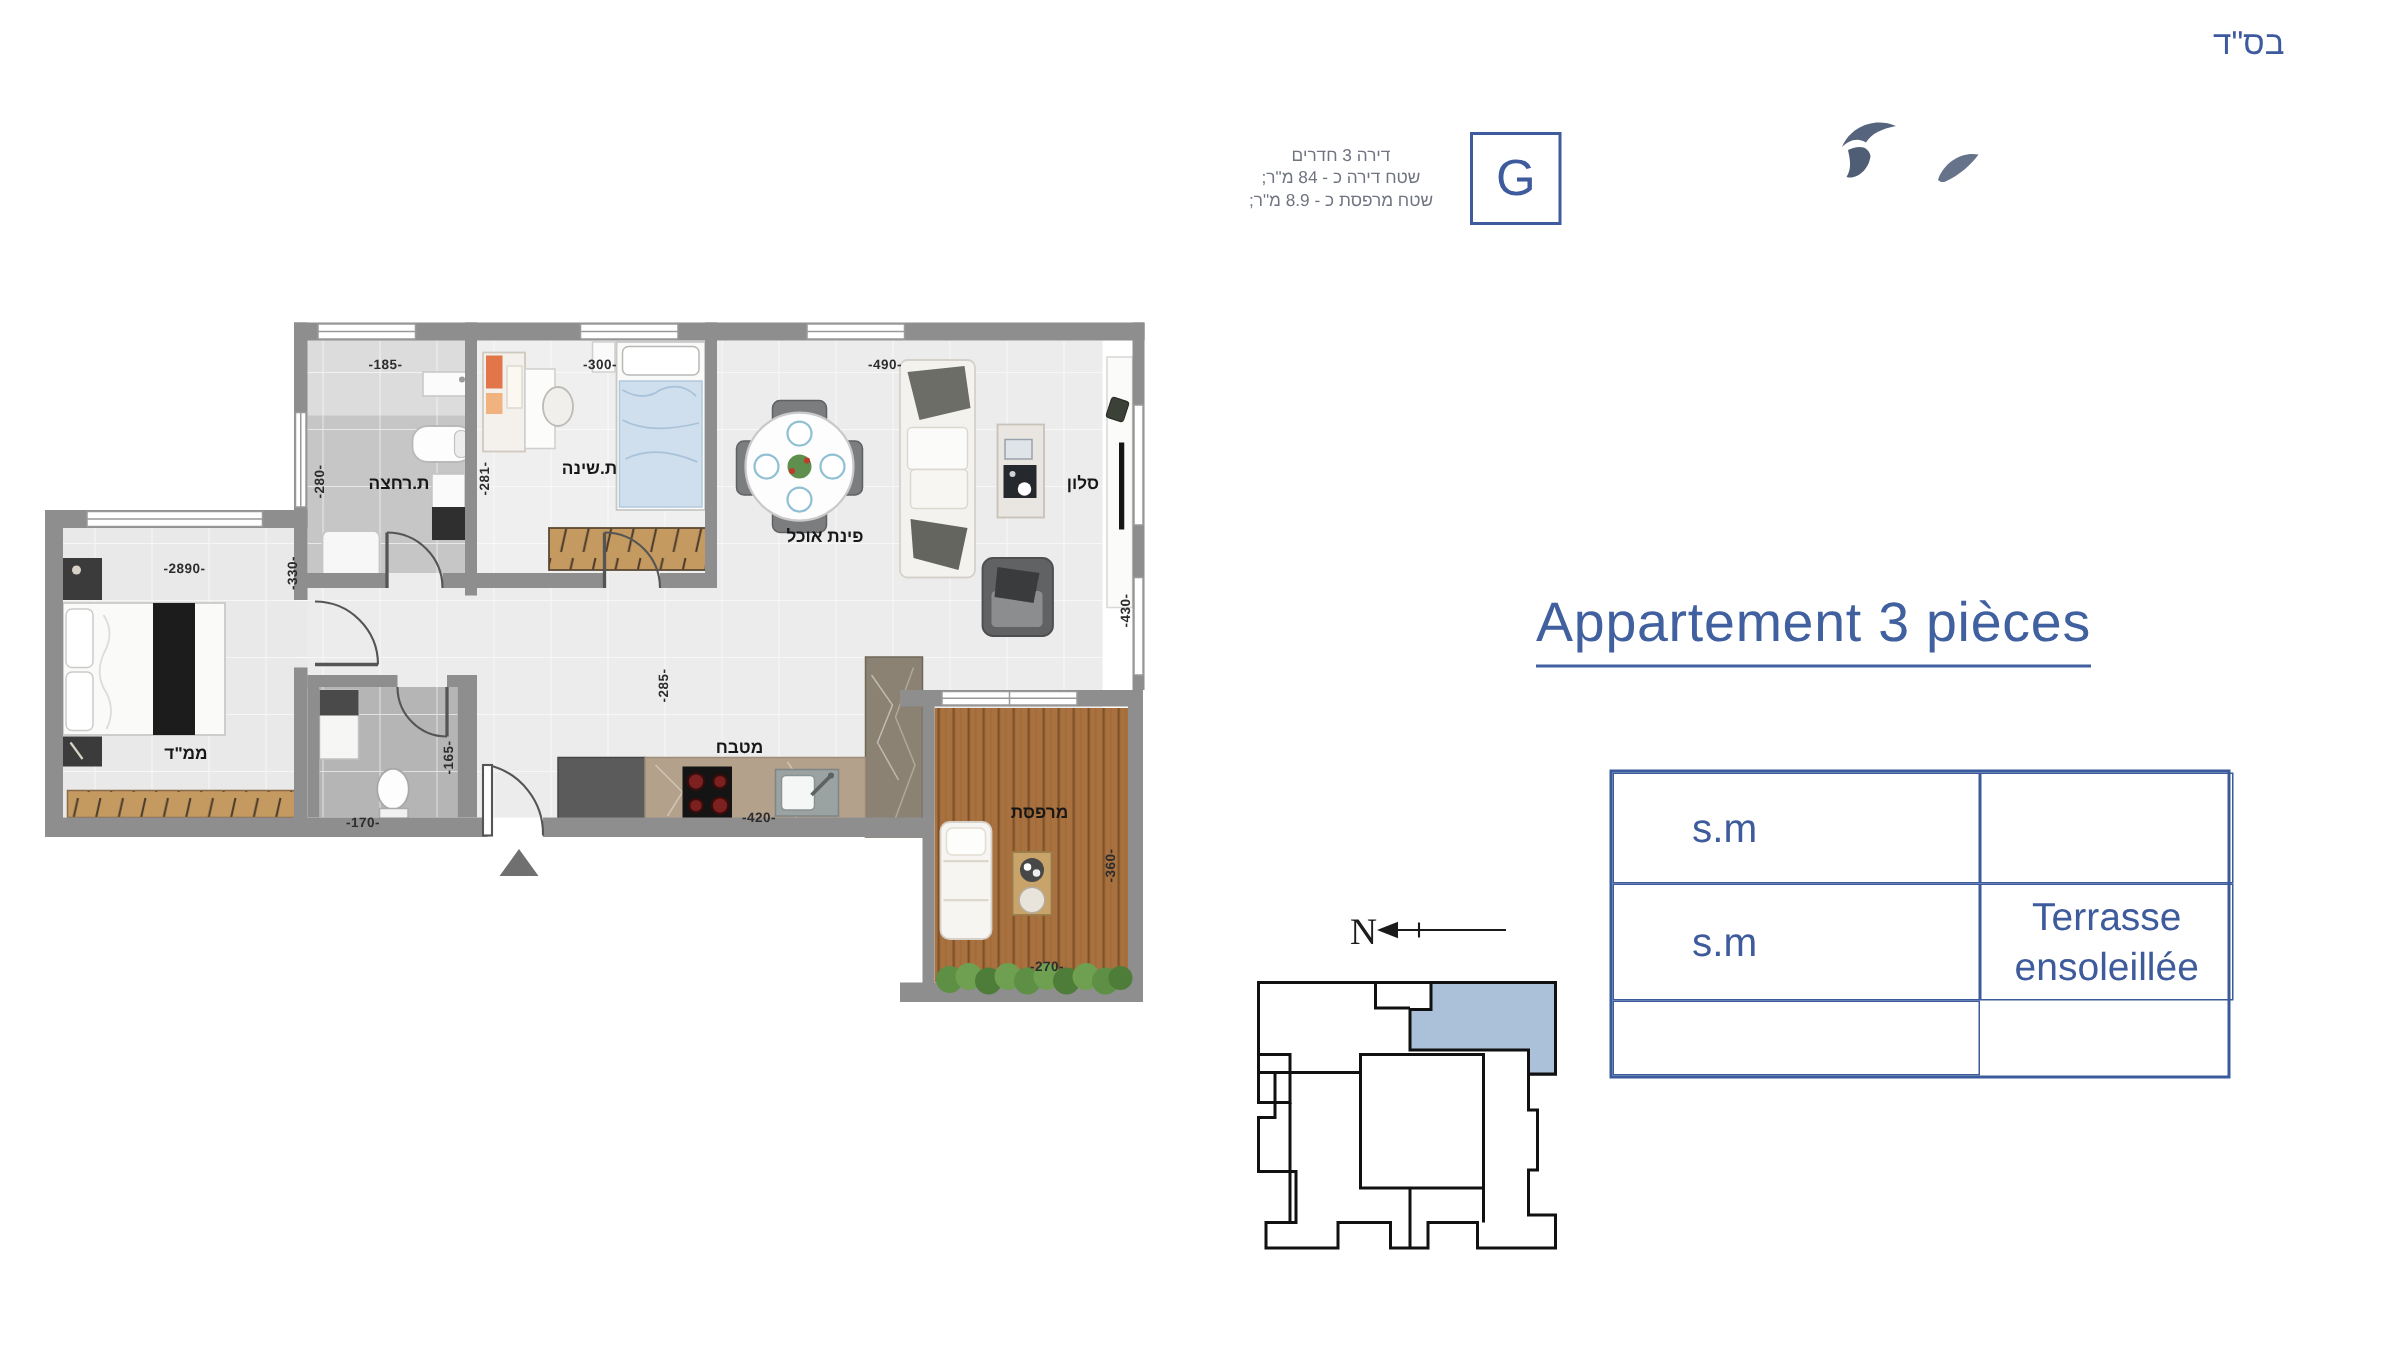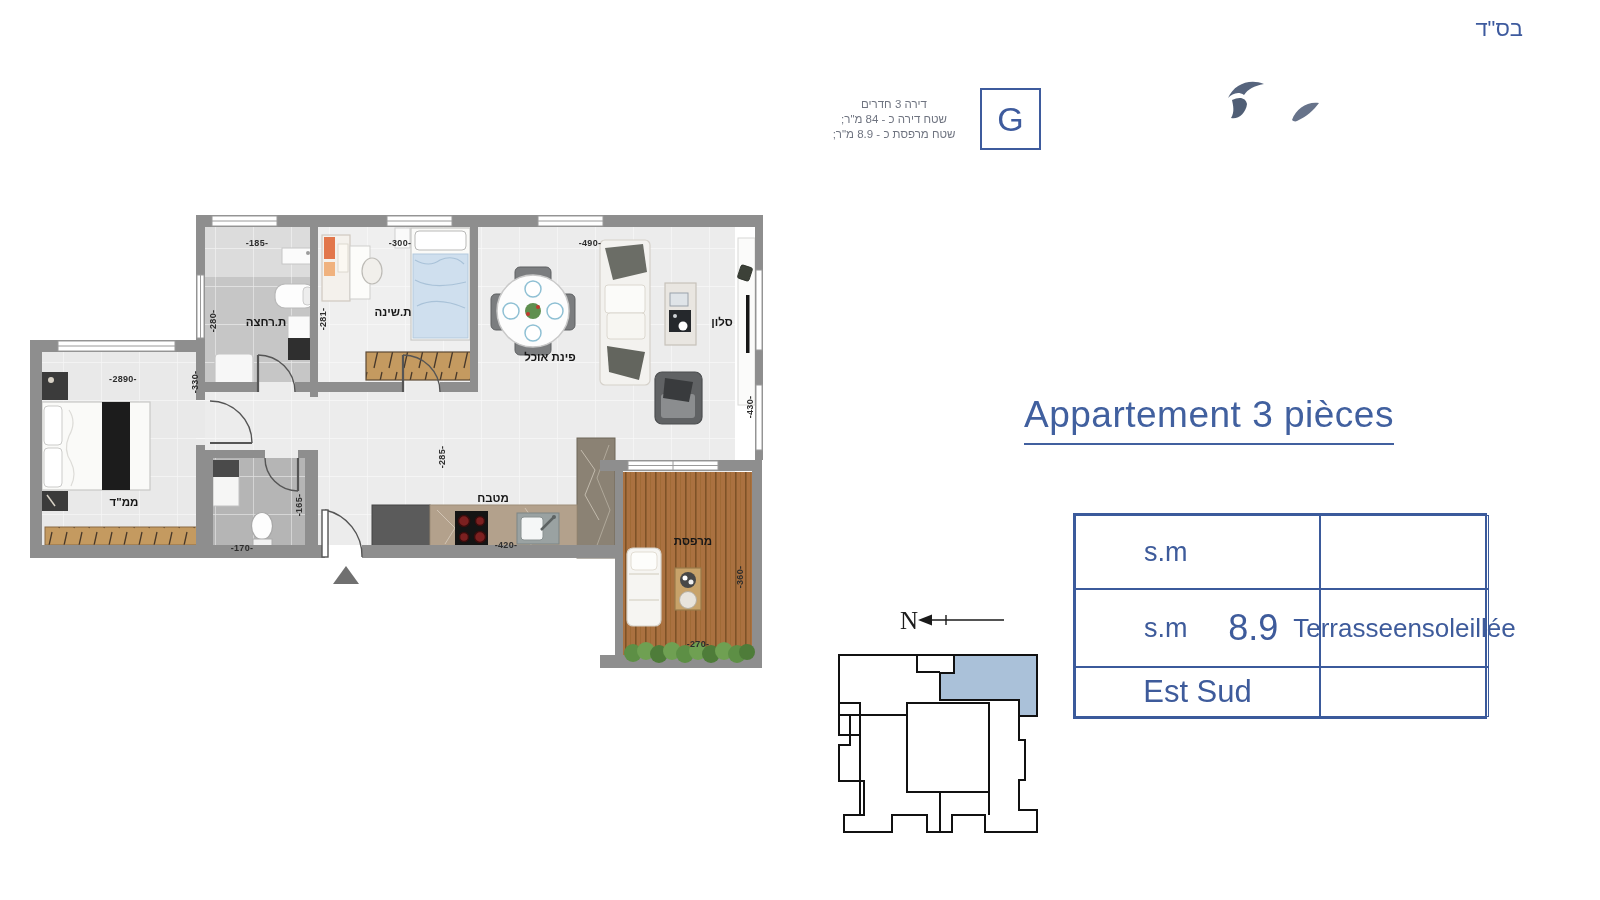--- a/index.html
+++ b/index.html
@@ -20,23 +20,23 @@
   
   .apt-title{top:394px;left:1024px;font-size:37px;letter-spacing:.5px;color:#41609f;
              border-bottom:2.5px solid #41609f;padding-bottom:7px;font-weight:400;}
 
   
   .spec-table{top:513px;left:1073px;width:414px;border:2.5px solid #3b5a9b;
               display:grid;grid-template-columns:245px 169px;grid-template-rows:74px 78px 50px;
               color:#3e5b9b;box-sizing:border-box;}
   .spec-table .cell{border:1.25px solid #3b5a9b;display:flex;align-items:center;justify-content:center;}
   .cell.lbl-val{justify-content:flex-start;}
-  .cell.lbl-val .sm{font-size:27px;margin-left:68px;}
+  .cell.lbl-val .sm{font-size:27px;margin-left:52px;}
   .cell.lbl-val .val{flex:1;text-align:center;font-size:36px;}
-  .cell.note{flex-direction:row;font-size:26px;line-height:33px;}
+  .cell.note{flex-direction:column;font-size:26px;line-height:33px;}
   .cell.center-lbl{font-size:31px;}
 
   svg text{font-family:"Liberation Sans","DejaVu Sans",sans-serif;}
   .dim{font-size:9px;font-weight:bold;fill:#2d2d2d;letter-spacing:.3px;}
   .room-lbl{font-size:11.5px;font-weight:bold;fill:#171717;}
   .north-n{font-family:"Liberation Serif","DejaVu Serif",serif;font-size:25px;fill:#1c1c1c;}
 </style>
 </head>
 <body>
 
@@ -334,28 +334,24 @@
 
 <div class="abs apt-title">Appartement 3 pièces</div>
 
 <div class="abs spec-table">
   <div class="cell lbl-val">
     <span class="sm">s.m</span>
   </div>
   <div class="cell"></div>
   <div class="cell lbl-val">
     <span class="sm">s.m</span>
-    <span class="val">8.9</span>
   </div>
   <div class="cell note">
     <span>Terrasse</span>
     <span>ensoleillée</span>
-  </div>
-  <div class="cell center-lbl">
-    <span>Est Sud</span>
   </div>
   <div class="cell"></div>
 </div>
 
 <svg class="abs" style="top:585px;left:822px" width="218" height="255" viewBox="0 0 218 255">
   <g>
     <text class="north-n" x="78" y="44">N</text>
     <line x1="104" y1="35" x2="182" y2="35" stroke="#1a1a1a" stroke-width="1.4"></line>
     <polygon points="96,35 110,29.5 110,40.5" fill="#1a1a1a"></polygon>
     <line x1="124" y1="30" x2="124" y2="40" stroke="#1a1a1a" stroke-width="1.4"></line>

